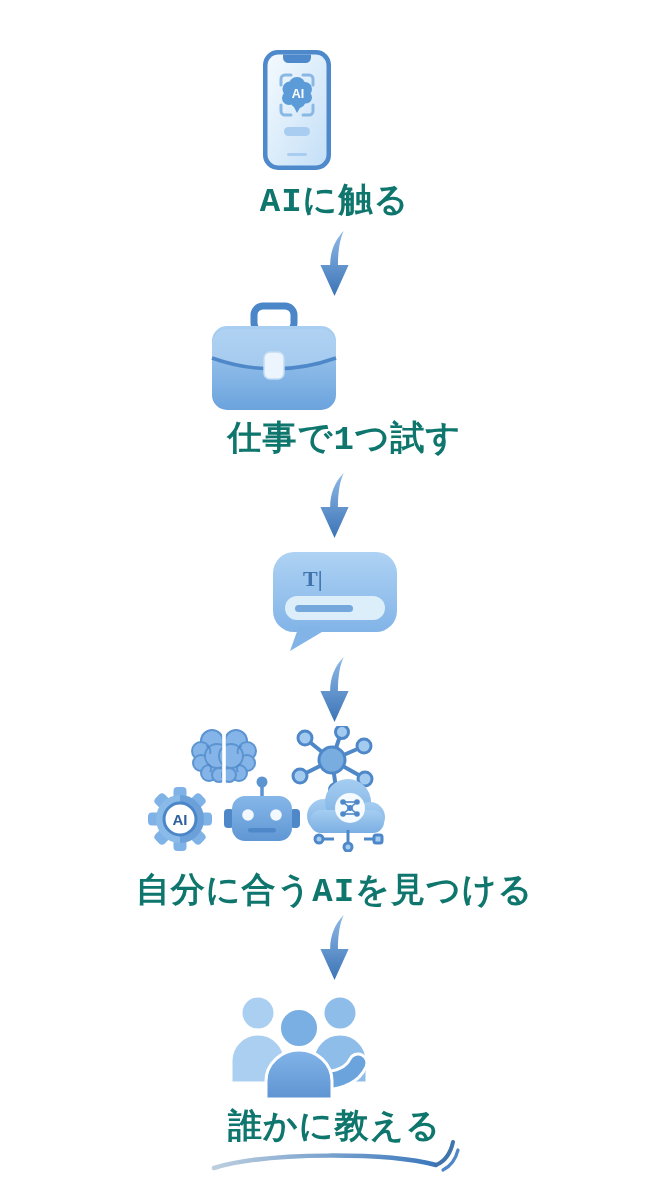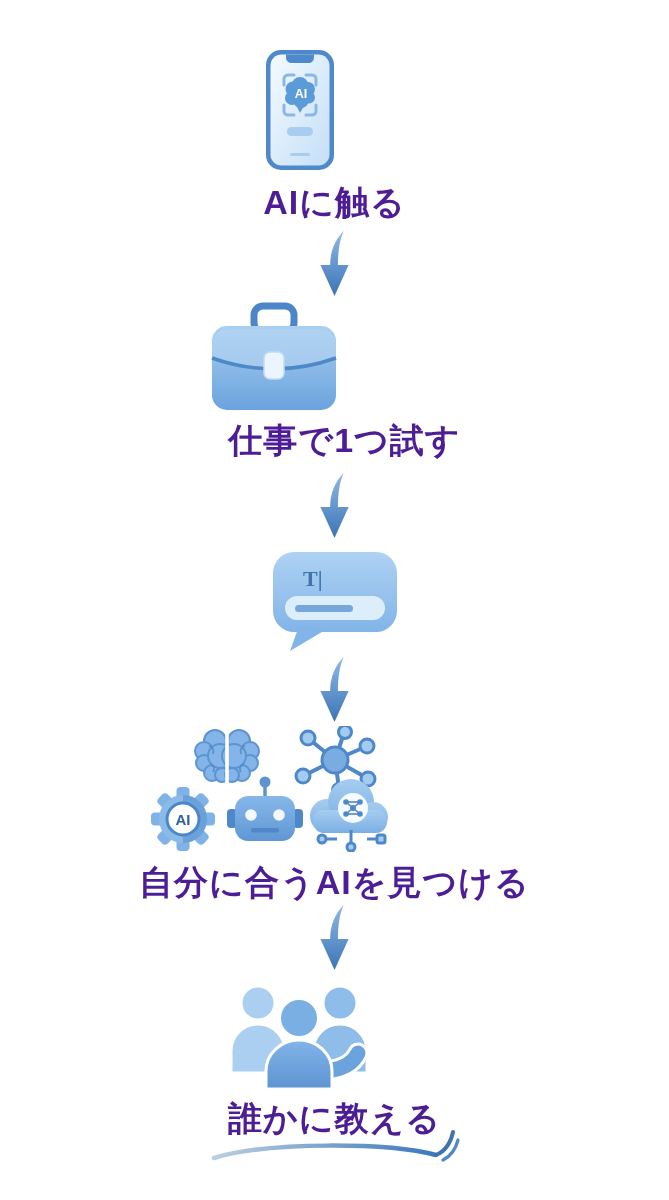--- a/index.html
+++ b/index.html
@@ -4,40 +4,40 @@
 <style>
   html,body{margin:0;padding:0;background:#ffffff;}
   .stage{
     width:669px;height:1200px;position:relative;overflow:hidden;
     background:#ffffff;margin:0 auto;
     display:flex;flex-direction:column;align-items:center;
     font-family:"Liberation Sans","DejaVu Sans",sans-serif;
   }
   .step{display:flex;flex-direction:column;align-items:flex-start;}
   .step-label{
-    font-size:34px;font-weight:700;color:#4c1d95;letter-spacing:1px;
-    line-height:44px;white-space:nowrap;
+    font-size:34px;font-weight:700;color:#0f766e;letter-spacing:1px;
+    line-height:44px;white-space:nowrap;font-family:Liberation Mono, monospace;
   }
   .icon-wrap{display:block;line-height:0;}
   .arrow-wrap{line-height:0;}
   .final-label-wrap{position:relative;display:flex;flex-direction:column;align-items:center;}
   .swoosh-wrap{margin-top:-12px;line-height:0;}
 
   
   .s1{margin-top:48px;}
   .s1 .step-label{margin-top:8px;}
   .a1{margin-top:6px;}
   .s2{margin-top:0px;}
   .s2 .step-label{margin-top:2px;margin-left:20px;}
   .a2{margin-top:10px;}
   .s3{margin-top:6px;}
   .s3 .step-label{margin-top:8px;}
   .a3{margin-top:2px;}
   .s4{margin-top:0px;}
-  .s4 .step-label{margin-top:8px;}
+  .s4 .step-label{margin-top:18px;}
   .a4{margin-top:0px;}
   .s5{margin-top:2px;}
   .s5 .step-label{margin-top:6px;}
 </style>
 </head>
 <body>
 
 <div class="stage">
 
   <div class="step s1">

